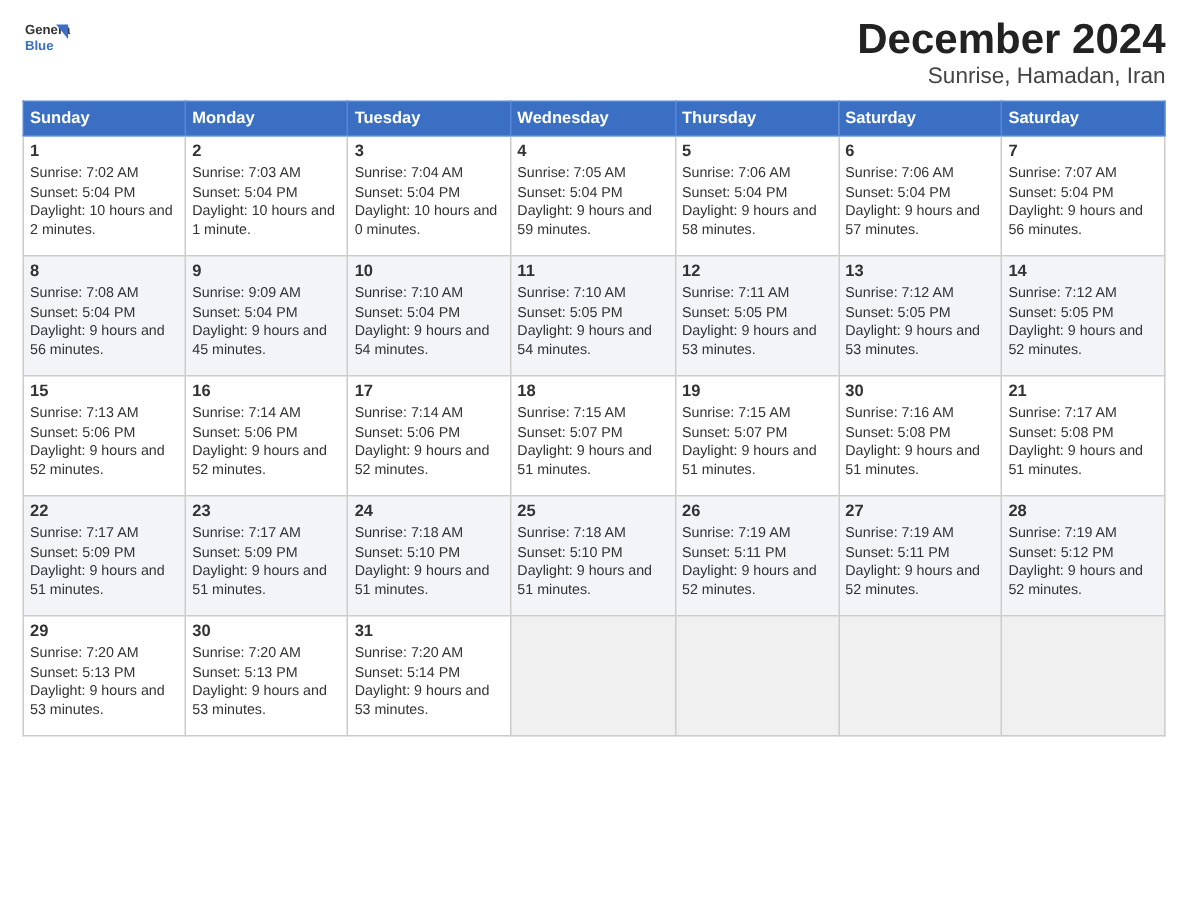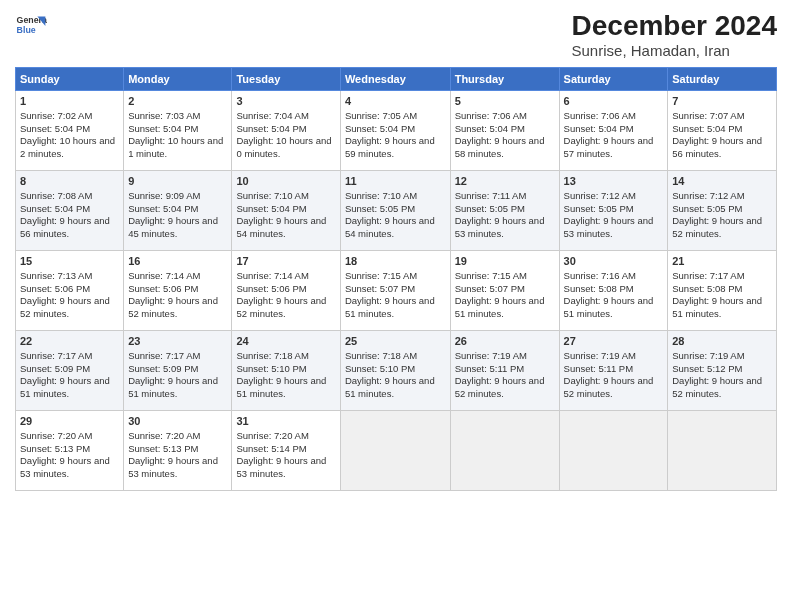--- a/index.html
+++ b/index.html
@@ -24,21 +24,21 @@
     .logo {
       display: flex;
       align-items: center;
       gap: 4px;
     }
     .logo-icon {
       width: 32px;
       height: 32px;
     }
     .title-block {
-      text-align: left;
+      text-align: right;
     }
     .main-title {
       font-size: 28px;
       font-weight: bold;
       color: #222;
     }
     .sub-title {
       font-size: 15px;
       color: #444;
     }

